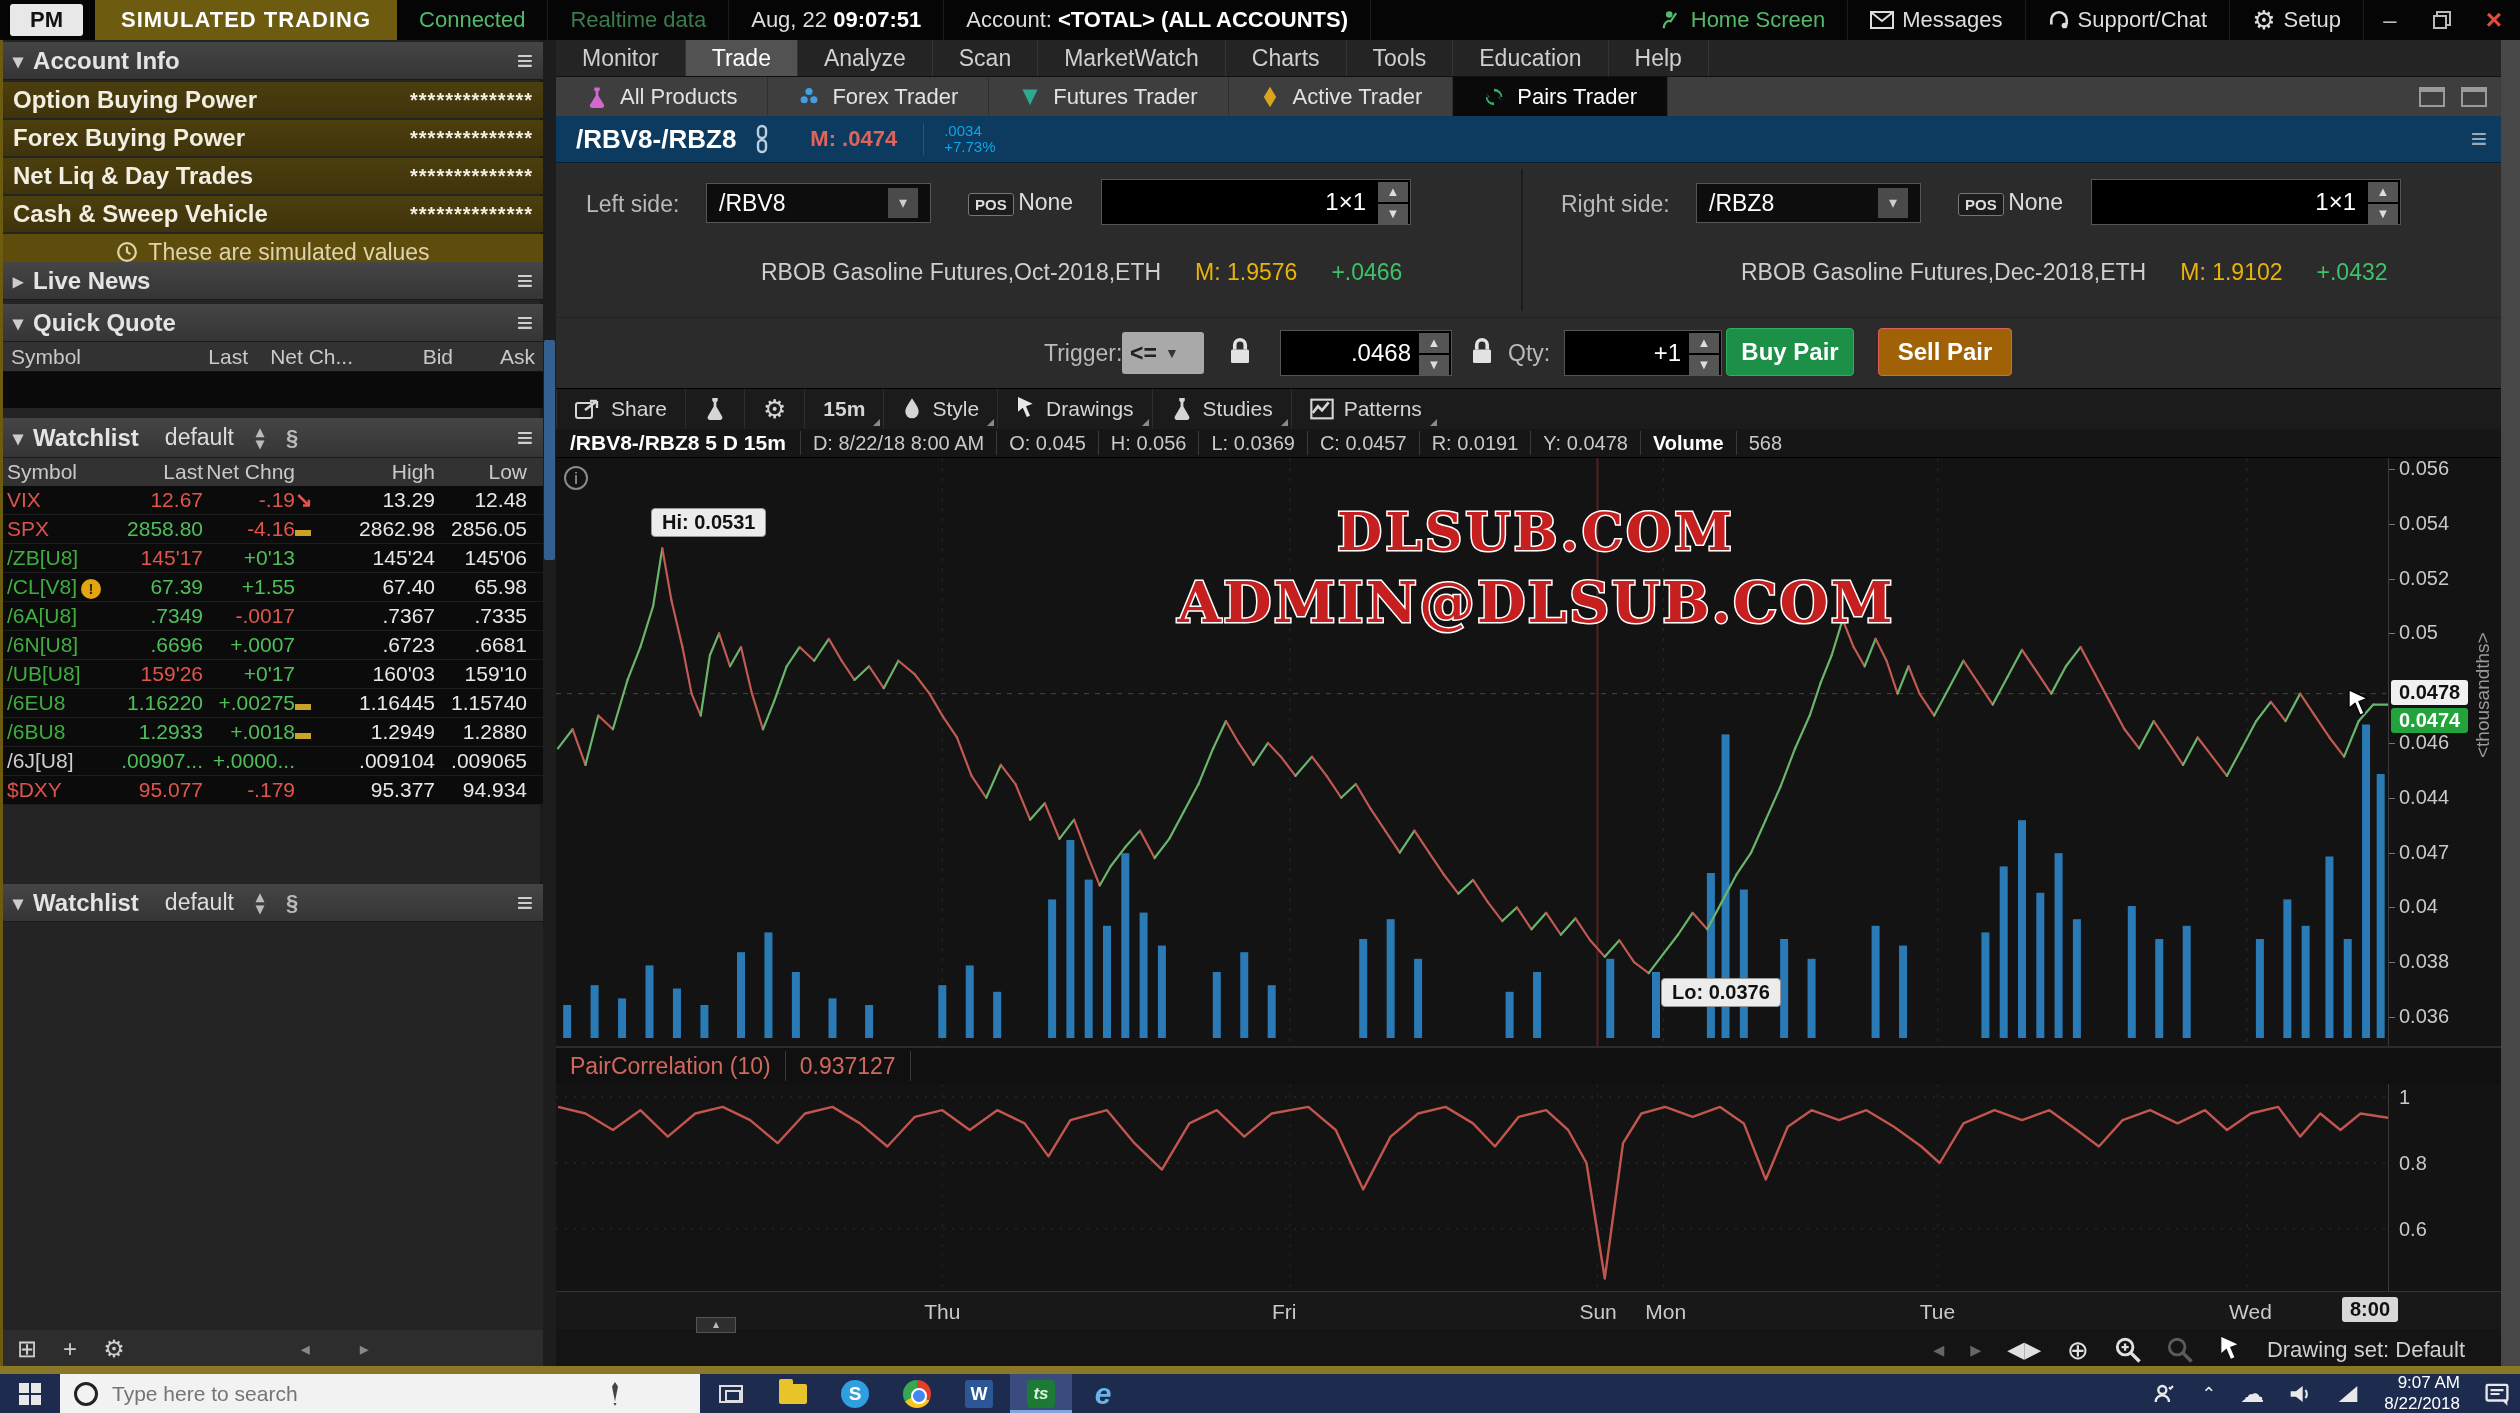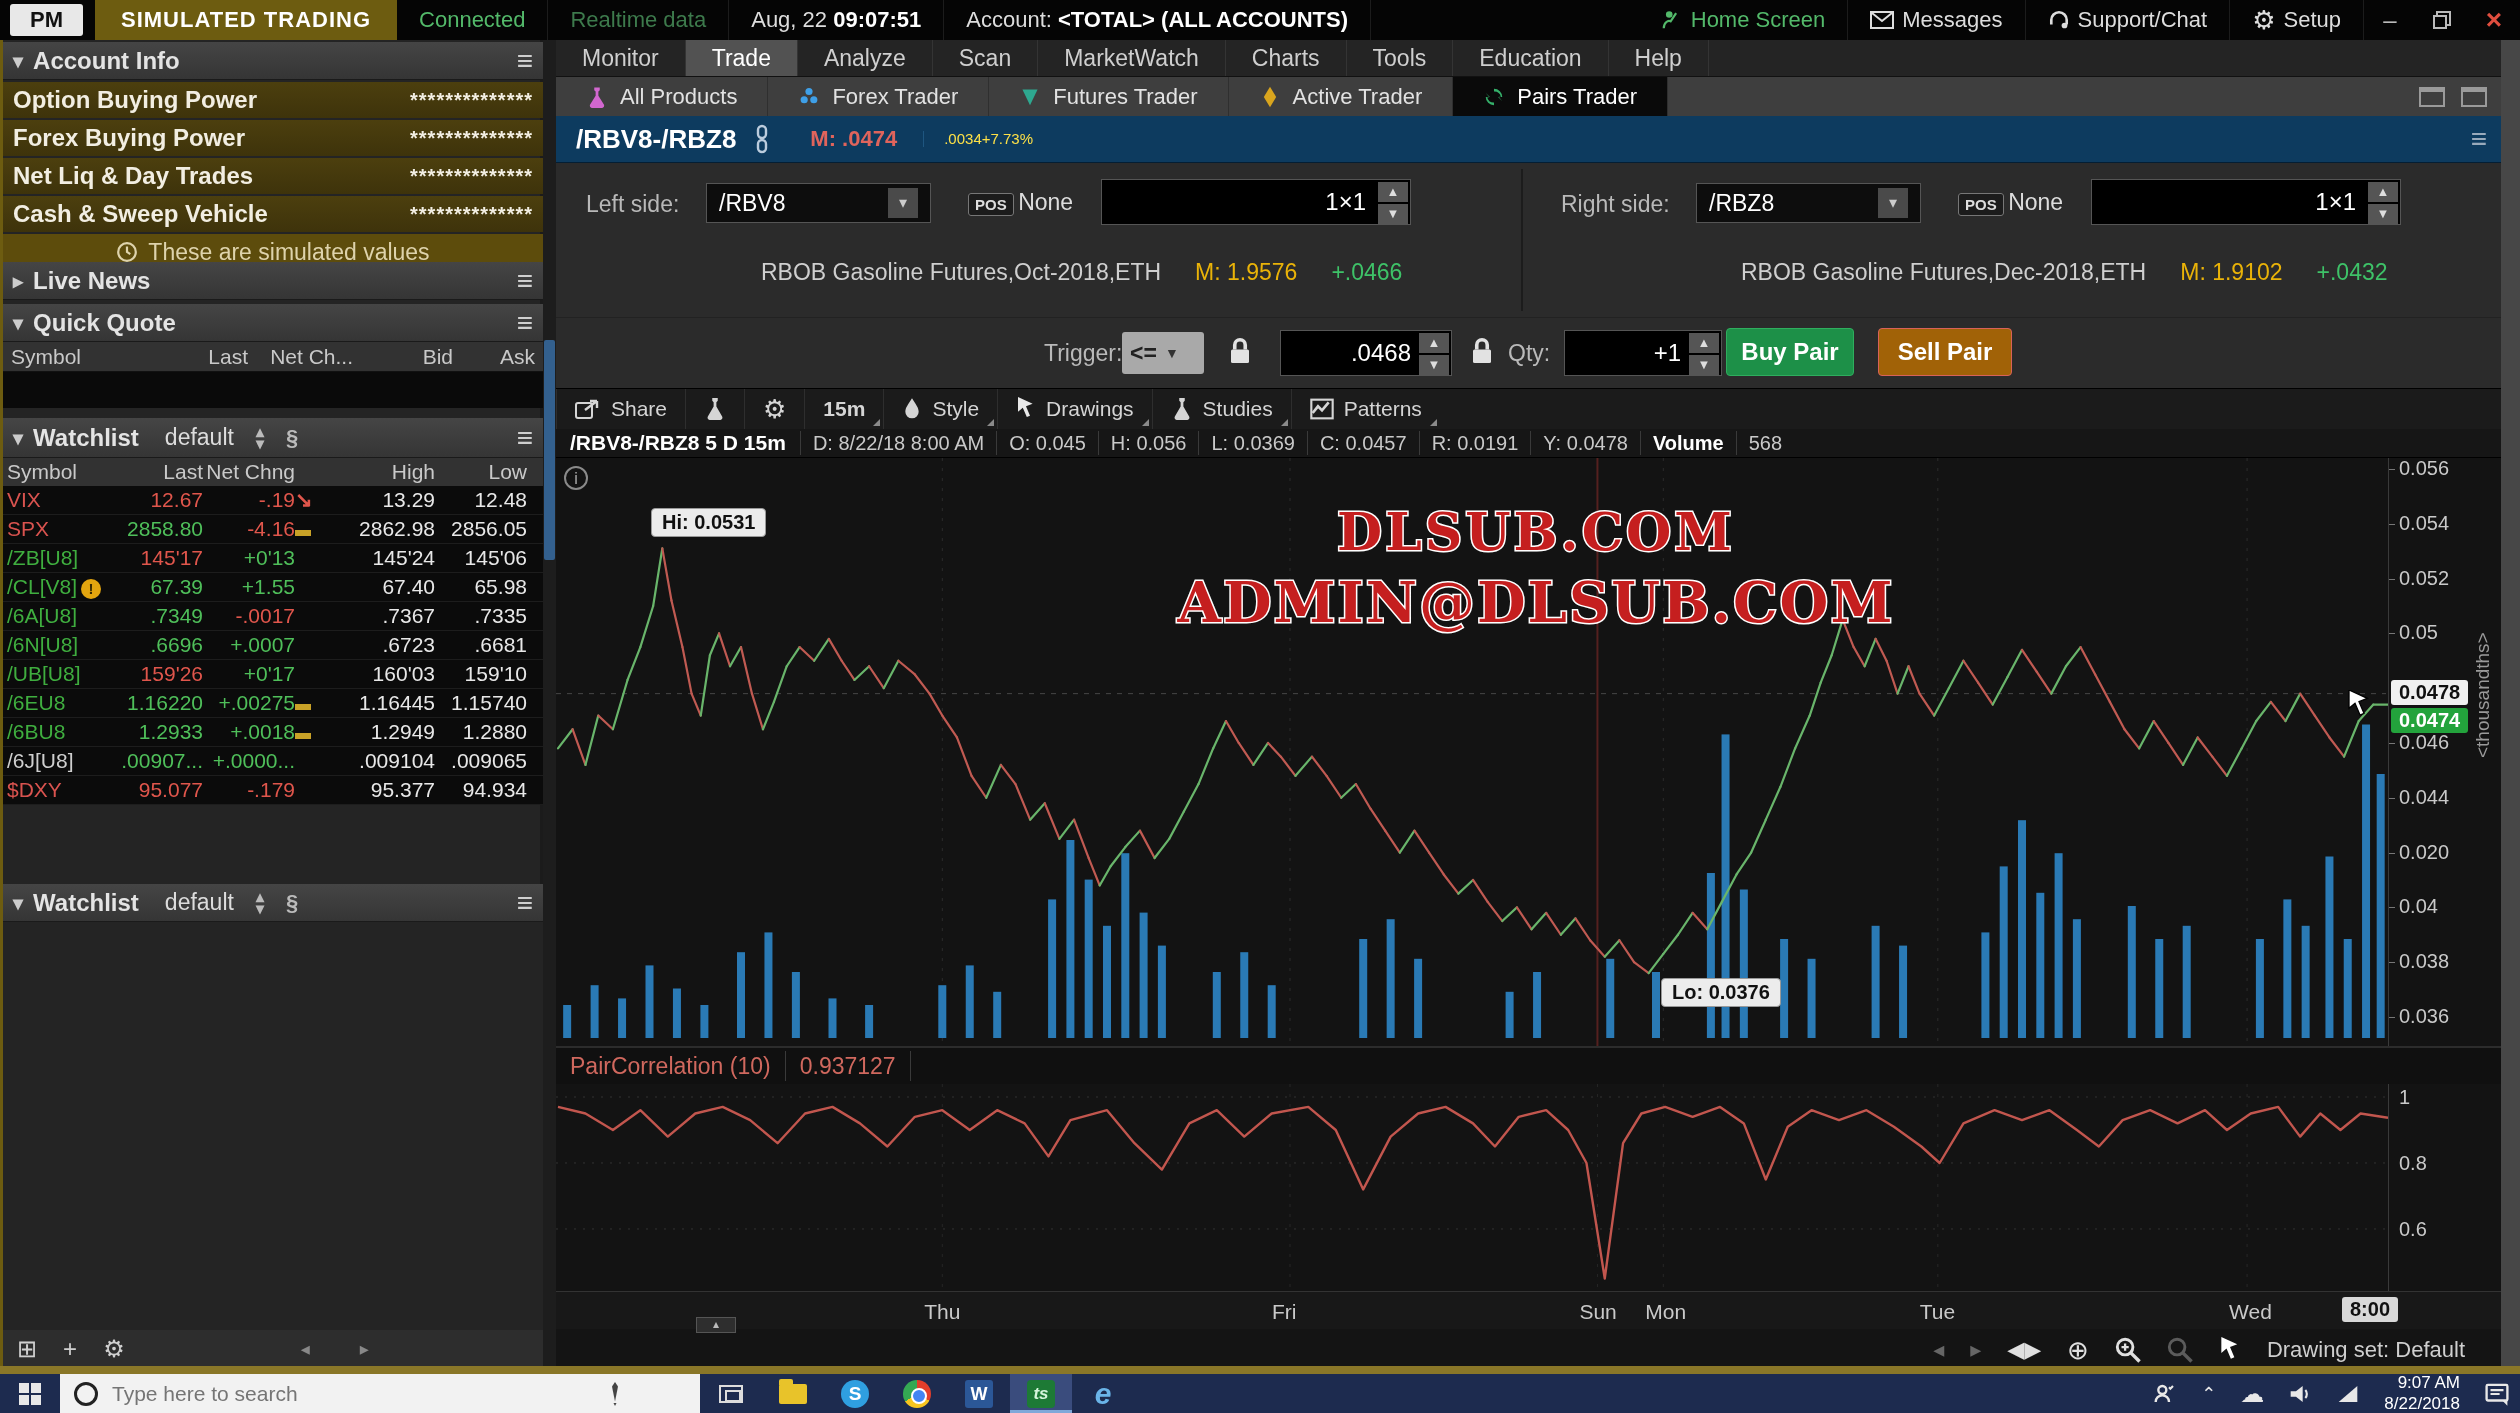--- a/index.html
+++ b/index.html
@@ -59,21 +59,21 @@
   .menu-item { padding:0 26px; display:flex; align-items:center; color:#cfcfcf; font-size:23px; border-right:1px solid #343434; }
   .menu-item.active { background:#525252; color:#fff; }
   #subtabs { display:flex; height:39px; background:#3e3e3e; align-items:stretch; }
   .subtab { display:flex; align-items:center; gap:12px; padding:0 30px; color:#e2e2e2; font-size:22px; border-right:1px solid #2f2f2f; }
   .subtab.active { background:#0a0a0a; color:#fff; }
   .subtab-right { margin-left:auto; display:flex; align-items:center; gap:16px; padding-right:14px; color:#bbb; }
   .mini-win { width:26px; height:20px; border:2px solid #9a9a9a; border-top-width:5px; }
   #pairbar { position:absolute; left:0; top:76px; width:1945px; height:47px; background:#0d3b5f; display:flex; align-items:center; color:#fff; border-bottom:1px solid #041e33; }
   #pair-symbol { font-size:26px; font-weight:bold; margin-left:20px; }
   #pair-mark { font-size:22px; font-weight:bold; color:#e0645c; margin-left:40px; }
-  .pair-chg-stack { margin-left:26px; display:flex; flex-direction:row; line-height:1.05; font-size:15px; color:#fde047; border-left:1px solid #1e5680; padding-left:20px; }
+  .pair-chg-stack { margin-left:26px; display:flex; flex-direction:column; line-height:1.05; font-size:15px; color:#0ea5e9; border-left:1px solid #1e5680; padding-left:20px; }
   #setup-row { position:absolute; left:0; top:123px; width:1945px; height:154px; background:#2b2b2b; }
   .half { position:absolute; top:0; height:154px; }
   .lbl { color:#b9b9b9; font-size:23px; }
   .select { position:absolute; background:#0d0d0d; border:1px solid #555; height:40px; color:#fff; font-size:23px; display:flex; align-items:center; padding:0 12px; width:225px; }
   .select .dd { margin-left:auto; background:#4a4a4a; width:30px; height:30px; text-align:center; color:#ccc; font-size:16px; line-height:30px; }
   .pos-badge { border:1px solid #777; background:#1c1c1c; color:#ddd; font-size:15px; font-weight:bold; padding:2px 6px; border-radius:3px; }
   .ratio-box { position:absolute; background:#000; border:1px solid #555; height:46px; color:#fff; font-size:24px; display:flex; align-items:center; justify-content:flex-end; padding-right:44px; }
   .spin { position:absolute; right:2px; top:2px; width:30px; height:42px; display:flex; flex-direction:column; gap:2px; }
   .spin span { flex:1; background:#555; color:#ddd; font-size:13px; text-align:center; line-height:19px; }
   .desc-line { position:absolute; top:96px; font-size:23px; color:#cfcfcf; display:flex; gap:34px; white-space:nowrap; }
@@ -834,21 +834,21 @@
             <div class="tick" style="top: 53.7596px;">0.054</div>
             <div class="tick-dash" style="top: 65.7596px;"></div>
             <div class="tick" style="top: 108.559px;">0.052</div>
             <div class="tick-dash" style="top: 120.559px;"></div>
             <div class="tick" style="top: 163.359px;">0.05</div>
             <div class="tick-dash" style="top: 175.359px;"></div>
             <div class="tick" style="top: 272.958px;">0.046</div>
             <div class="tick-dash" style="top: 284.958px;"></div>
             <div class="tick" style="top: 327.758px;">0.044</div>
             <div class="tick-dash" style="top: 339.758px;"></div>
-            <div class="tick" style="top: 382.557px;">0.020</div>
+            <div class="tick" style="top: 382.557px;">0.047</div>
             <div class="tick-dash" style="top: 394.557px;"></div>
             <div class="tick" style="top: 437.357px;">0.04</div>
             <div class="tick-dash" style="top: 449.357px;"></div>
             <div class="tick" style="top: 492.157px;">0.038</div>
             <div class="tick-dash" style="top: 504.157px;"></div>
             <div class="tick" style="top: 546.956px;">0.036</div>
             <div class="tick-dash" style="top: 558.956px;"></div>
           </div>
         <div id="axis-note">&lt;thousandths&gt;</div>
         <svg id="cursor-arrow" width="26" height="30" viewBox="0 0 14 18">

